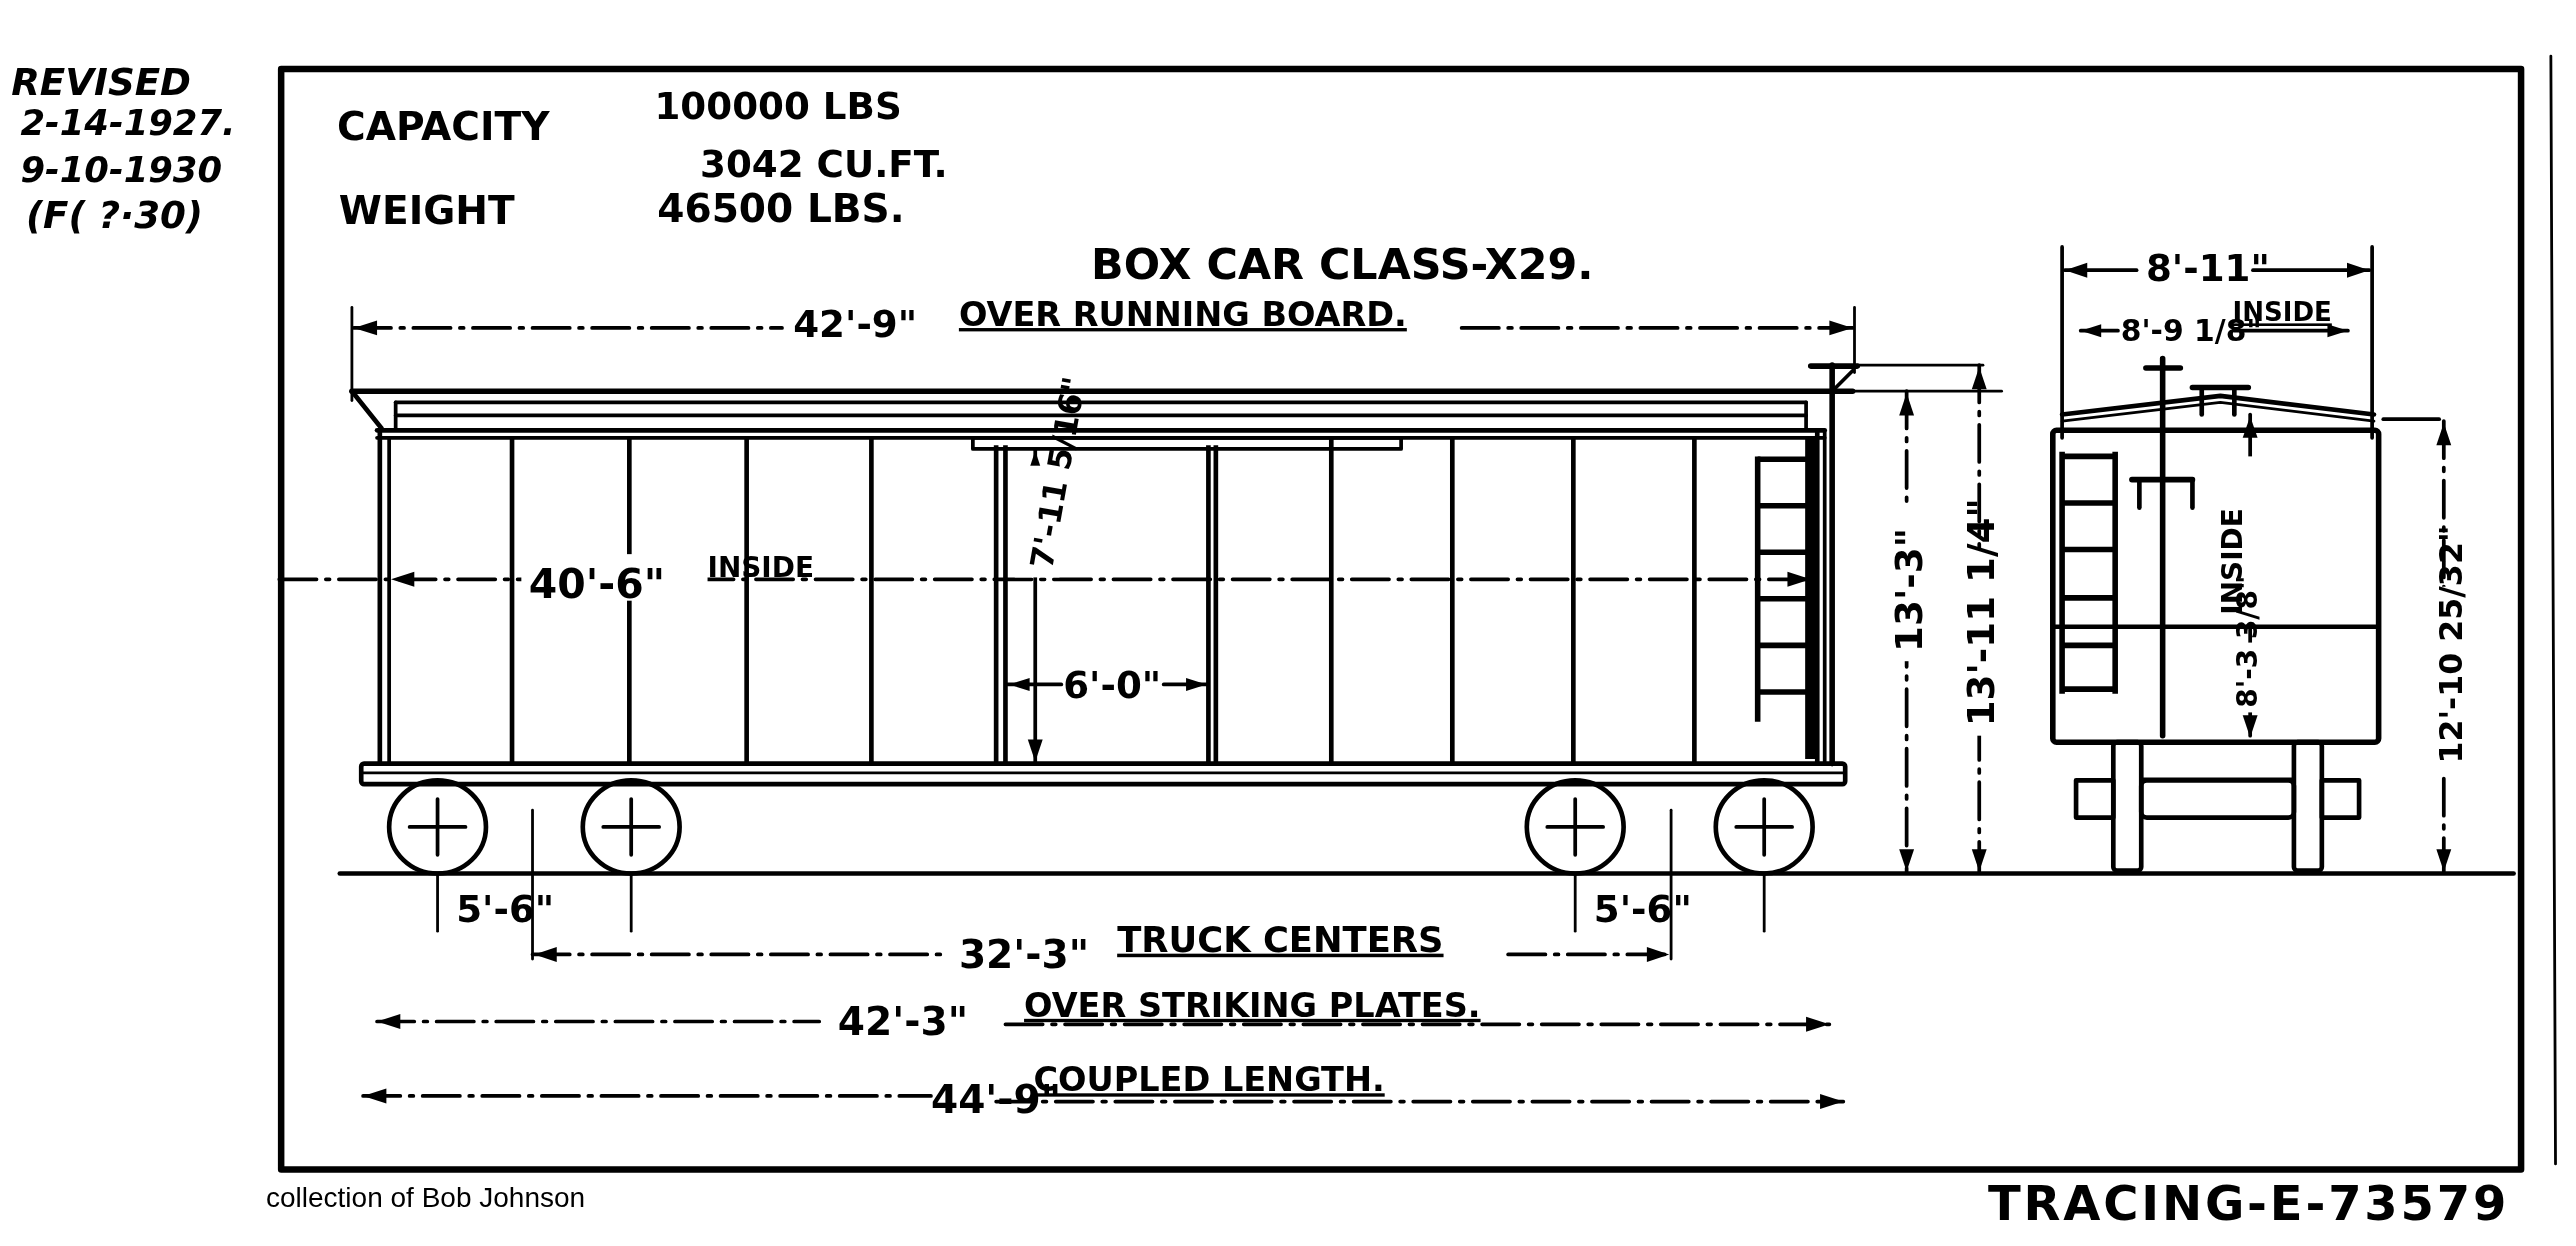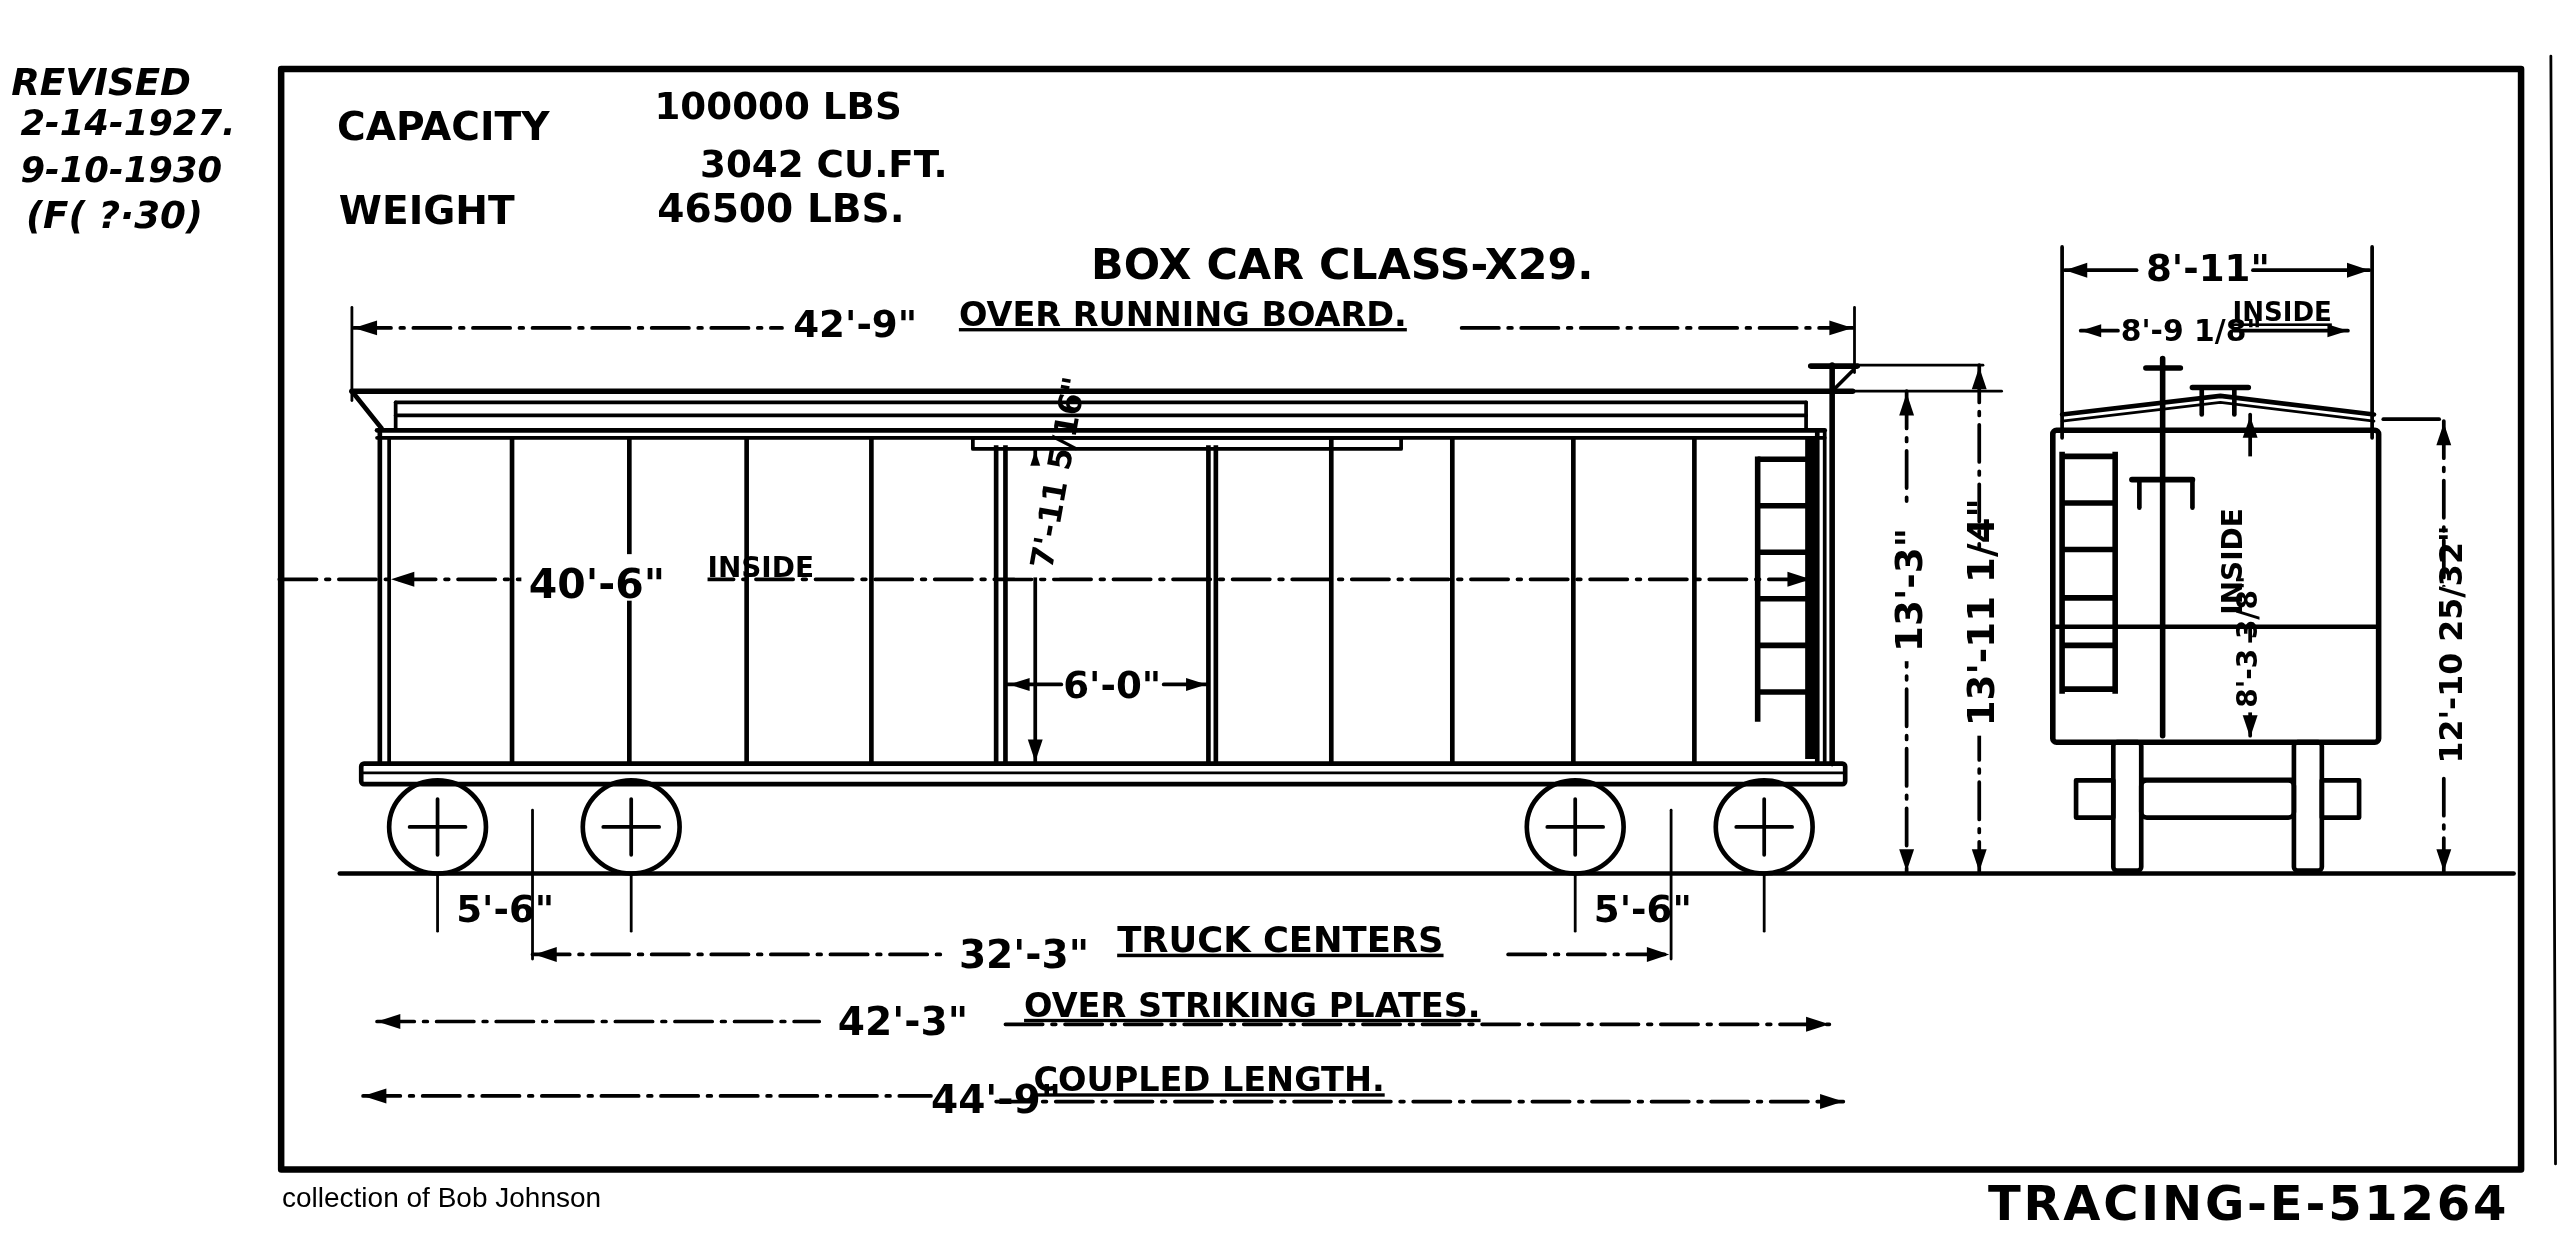--- a/index.html
+++ b/index.html
@@ -1,21 +1,21 @@
 <!DOCTYPE html>
 <html style="font-size:15px"><head>
 <meta charset="utf-8">
 <style>
   html, body { margin:0; padding:0; background:#ffffff; }
   body { width:2576px; height:1247px; position:relative; overflow:hidden; }
   #drawing { position:absolute; left:0; top:0; width:2576px; height:1247px; }
   .ink { stroke:#000; fill:none; stroke-linecap:round; stroke-linejoin:round; }
   .hand { font-family:"DejaVu Sans", sans-serif; font-weight:bold; fill:#000; }
   .hand-it { font-family:"DejaVu Sans", sans-serif; font-weight:bold; font-style:oblique; fill:#000; }
-  .credit { position:absolute; left:282px; top:1182px; font-family:"Liberation Sans", sans-serif; font-size:28px; color:#000; }
+  .credit { position:absolute; left:266px; top:1182px; font-family:"Liberation Sans", sans-serif; font-size:28px; color:#000; }
   .tracing { position:absolute; left:1988px; top:1175px; font-family:"DejaVu Sans", sans-serif; font-weight:bold; font-size:48px; letter-spacing:2.8px; color:#000; }
   .dash { stroke-dasharray:40 10 4 10; }
 </style>
 </head>
 <body>
 
 <svg id="drawing" viewBox="0 0 2767 1339" xmlns="http://www.w3.org/2000/svg">
 
   <g>
     <text class="hand-it" x="12" y="102" font-size="40">REVISED</text>
@@ -265,14 +265,14 @@
     <polygon points="2625,454 2617,478 2633,478" fill="#000"></polygon>
     <polygon points="2625,936 2617,912 2633,912" fill="#000"></polygon>
     <rect x="2600" y="630" width="55" height="200" fill="#fff"></rect>
     <text class="hand" font-size="34" transform="translate(2645,820) rotate(-90)">12'-10 25/32"</text>
   </g>
 
   <line class="ink" x1="2740" y1="60" x2="2745" y2="1250" stroke-width="3"></line>
 </svg>
 
 <div class="credit">collection of Bob Johnson</div>
-<div class="tracing">TRACING-E-51264</div>
+<div class="tracing">TRACING-E-73579</div>
 
 
 </body></html>

